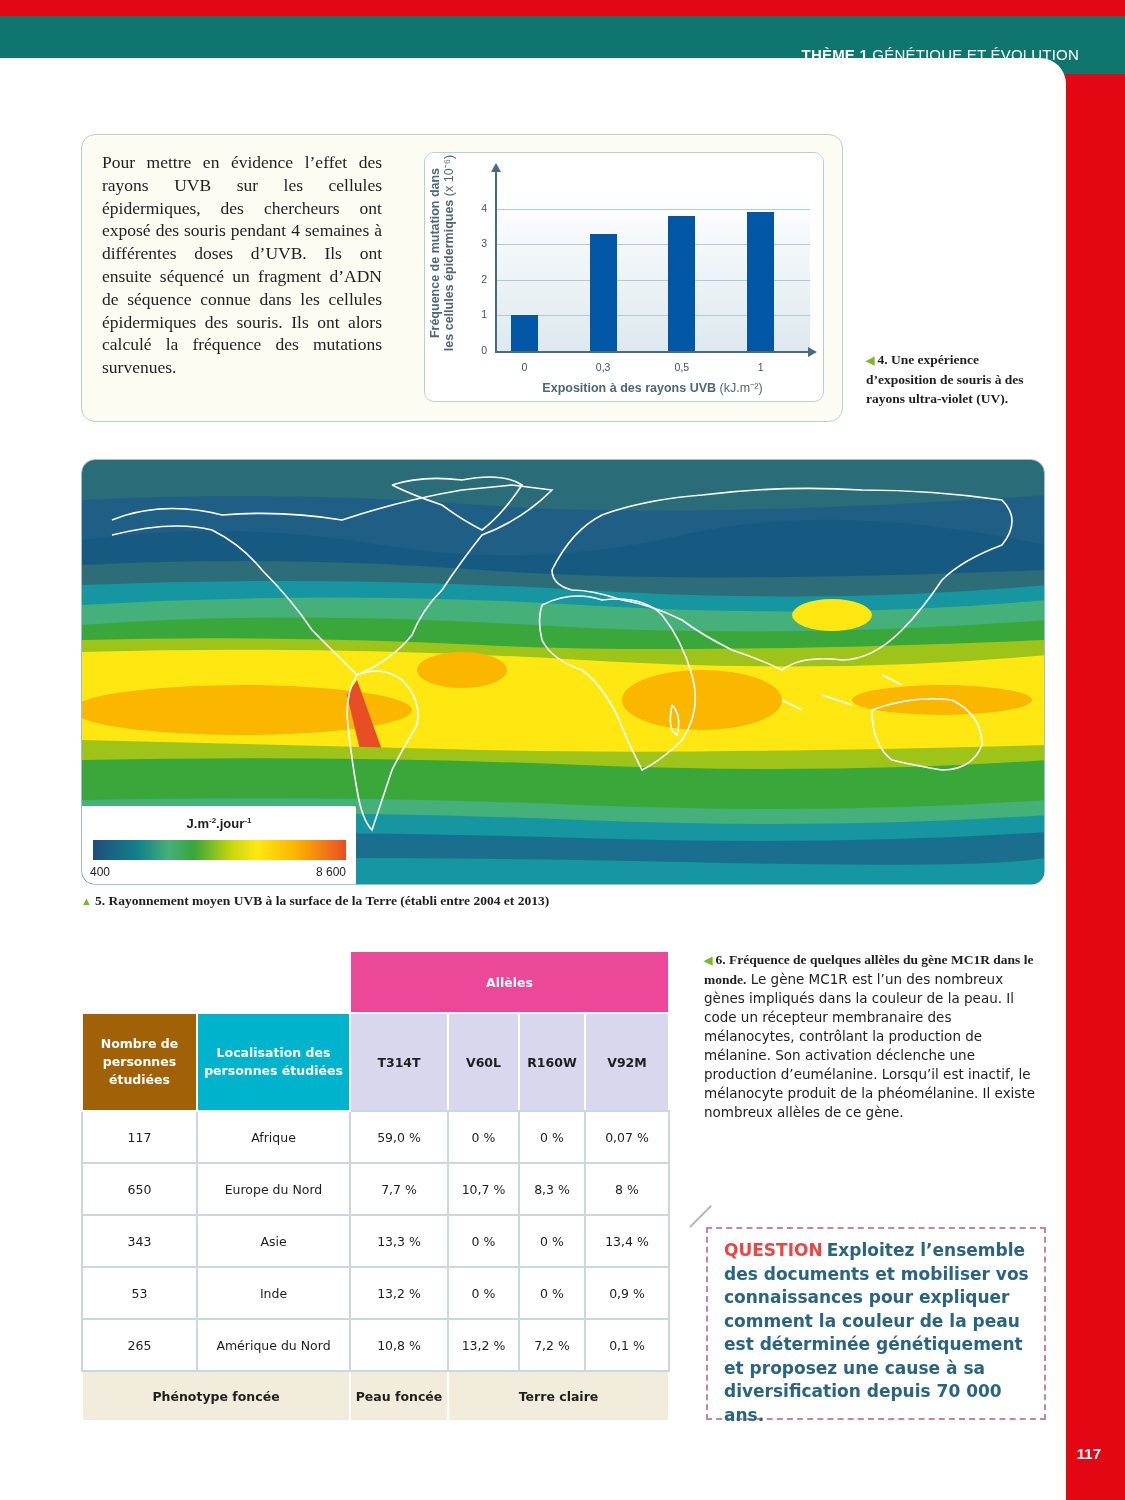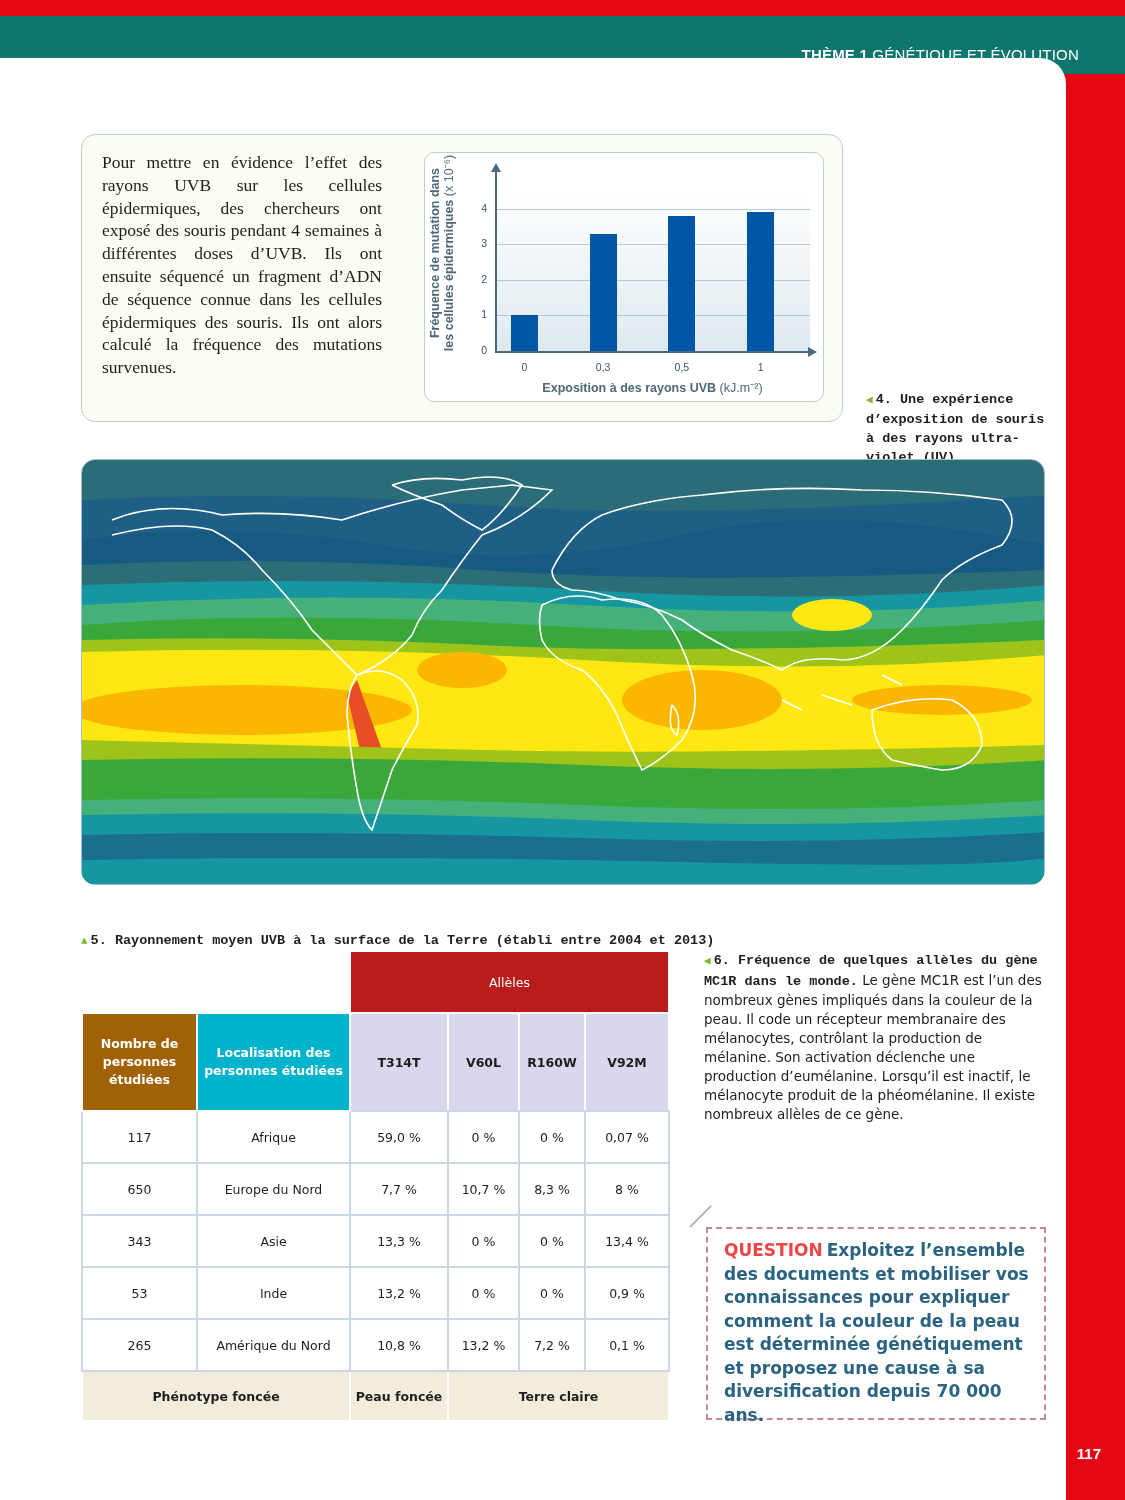--- a/index.html
+++ b/index.html
@@ -27,41 +27,41 @@
   .chart-xaxis { position: absolute; left: 70px; top: 198px; width: 315px; height: 1.5px; background: #4a6a80; }
   .chart-xarrow { position: absolute; left: 383px; top: 194px; width: 0; height: 0; border-top: 5px solid transparent; border-bottom: 5px solid transparent; border-left: 9px solid #4a6a80; }
   .chart-bar { position: absolute; bottom: 0; width: 27px; background: #0157a5; }
   .chart-ytick { position: absolute; left: 48px; width: 14px; text-align: right; font-size: 10.5px; color: #3b5466; }
   .chart-xtick { position: absolute; top: 208px; width: 40px; text-align: center; font-size: 10.5px; color: #3b5466; }
   .chart-xlabel { position: absolute; left: 70px; top: 226px; width: 315px; text-align: center; font-size: 12.5px; font-weight: bold; color: #4d6778; }
   .chart-xlabel span { font-weight: normal; }
   .chart-ylabel { position: absolute; left: -88px; top: 86px; width: 210px; transform: rotate(-90deg); text-align: center; font-size: 12.5px; font-weight: bold; color: #4d6778; line-height: 14px; }
   .chart-ylabel span { font-weight: normal; }
 
-  .caption { font-family: Liberation Mono, monospace; font-weight: bold; color: #1e1e1e; margin-top: 40px; }
+  .caption { font-family: Liberation Serif, serif; font-weight: bold; color: #1e1e1e; }
   .caption .tri { color: #7ab929; font-size: 11px; margin-right: 3px; }
   .doc4-caption { position: absolute; left: 866px; top: 350px; width: 180px; font-size: 13.5px; line-height: 19px; }
 
   
   .map-box { position: absolute; left: 81px; top: 459px; width: 964px; height: 426px; border-radius: 14px; overflow: hidden; border: 1px solid #9fc0cc; }
   .map-svg { position: absolute; left: 0; top: 0; }
   .legend-box { position: absolute; left: 0; top: 346px; width: 274px; height: 80px; background: #fff; border-top-right-radius: 2px; }
   .legend-title { position: absolute; left: 0; top: 10px; width: 274px; text-align: center; font-size: 13px; font-weight: bold; color: #1e1e1e; }
   .legend-title sup { font-size: 8px; }
   .legend-bar { position: absolute; left: 11px; top: 34px; width: 253px; height: 20px;
                 background: linear-gradient(to right, #1e4d7d 0%, #14818a 18%, #46b077 30%, #3aa539 40%, #c8d80d 55%, #ffe812 65%, #fbb500 80%, #e84e25 100%); }
   .legend-min { position: absolute; left: 8px; top: 59px; font-size: 12px; color: #1e1e1e; }
   .legend-max { position: absolute; right: 10px; top: 59px; font-size: 12px; color: #1e1e1e; }
   .doc5-caption { position: absolute; left: 81px; top: 893px; font-size: 13.5px; }
 
   
   .allele-table { position: absolute; left: 81px; top: 950px; border-collapse: collapse; font-family: "DejaVu Sans", sans-serif; font-size: 12.5px; color: #1e1e1e; }
   .allele-table td, .allele-table th { text-align: center; border: 2px solid #c9d8e2; }
   .allele-table .blank { border: none; background: #fff; }
-  .th-alleles { background: #b91c1c; color: #fff; font-weight: normal; height: 62px; border: 2px solid #fff !important; }
+  .th-alleles { background: #ec4899; color: #fff; font-weight: bold; height: 62px; border: 2px solid #fff !important; }
   .th-count { background: #a16207; color: #fff; font-weight: bold; line-height: 18px; border: 2px solid #fff !important; }
   .th-loc { background: #00b3cc; color: #fff; font-weight: bold; line-height: 18px; border: 2px solid #fff !important; }
   .th-allele { background: #d9d7ee; font-weight: bold; height: 98px; border: 2px solid #fff !important; border-bottom-color: #c9d8e2 !important; }
   .td-cell { height: 52px; background: #fff; }
   .td-phen { background: #f1ecdc; font-weight: bold; height: 50px; border: 2px solid #fff !important; }
 
   
   .doc6-caption { position: absolute; left: 704px; top: 950px; width: 340px; font-family: "DejaVu Sans", sans-serif; font-size: 13.5px; line-height: 19px; color: #1e1e1e; }
   .doc6-caption b { font-weight: bold; }
 
@@ -159,20 +159,28 @@
       <path d="M30 60 Q80 40 140 55 Q200 50 260 60 Q320 40 380 30 L430 25 L470 30 Q440 60 400 75 Q380 100 360 130 Q340 150 330 175 Q310 200 275 215 Q250 190 230 170 Q210 140 180 110 Q160 85 130 70 Q90 60 30 75"></path>
       <path d="M310 25 Q340 15 380 20 Q420 12 440 25 Q420 55 400 70 Q380 60 360 45 Q330 35 310 25"></path>
       <path d="M275 215 Q300 205 320 220 Q340 240 335 265 Q320 290 310 310 Q300 340 290 370 Q280 360 275 330 Q268 290 265 255 Q265 230 275 215"></path>
       <path d="M460 145 Q490 130 520 140 Q560 135 580 155 Q600 180 610 215 Q620 250 600 280 Q580 300 560 310 Q545 280 535 255 Q520 225 500 210 Q470 200 460 180 Q455 160 460 145"></path>
       <path d="M470 110 Q490 70 520 55 Q560 40 620 35 Q700 25 780 30 Q850 30 920 40 Q940 60 920 85 Q880 100 860 120 Q840 150 820 170 Q790 200 760 200 Q720 195 700 210 Q680 200 650 190 Q620 175 600 160 Q570 145 540 140 Q510 130 490 130 Q470 125 470 110"></path>
       <path d="M790 250 Q830 235 870 240 Q900 255 900 285 Q890 310 860 310 Q830 305 810 300 Q790 285 790 250"></path>
       <path d="M700 240 L720 250 M740 235 L770 245 M800 215 L820 225"></path>
       <path d="M590 245 Q600 255 595 275 Q585 270 590 245"></path>
     </g>
   </svg>
+  <div class="legend-box">
+    <div class="legend-title">
+      <span>J.m</span><sup>-2</sup><span>.jour</span><sup>-1</sup>
+    </div>
+    <div class="legend-bar"></div>
+    <div class="legend-min">400</div>
+    <div class="legend-max">8 600</div>
+  </div>
 </div>
 
 <div class="caption doc5-caption">
   <span class="tri">▲</span><span>5.</span>
   <span>Rayonnement moyen UVB à la surface de la Terre (établi entre 2004 et 2013)</span>
 </div>
 
 <table class="allele-table">
   <colgroup>
     <col style="width:115px">

